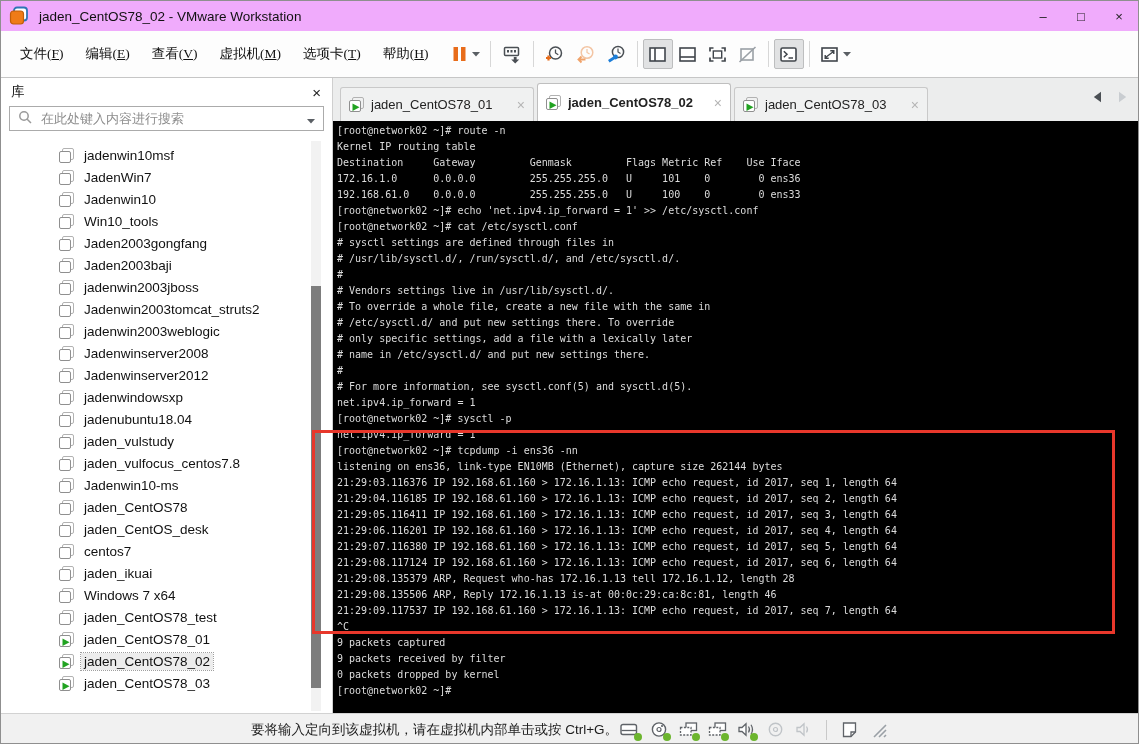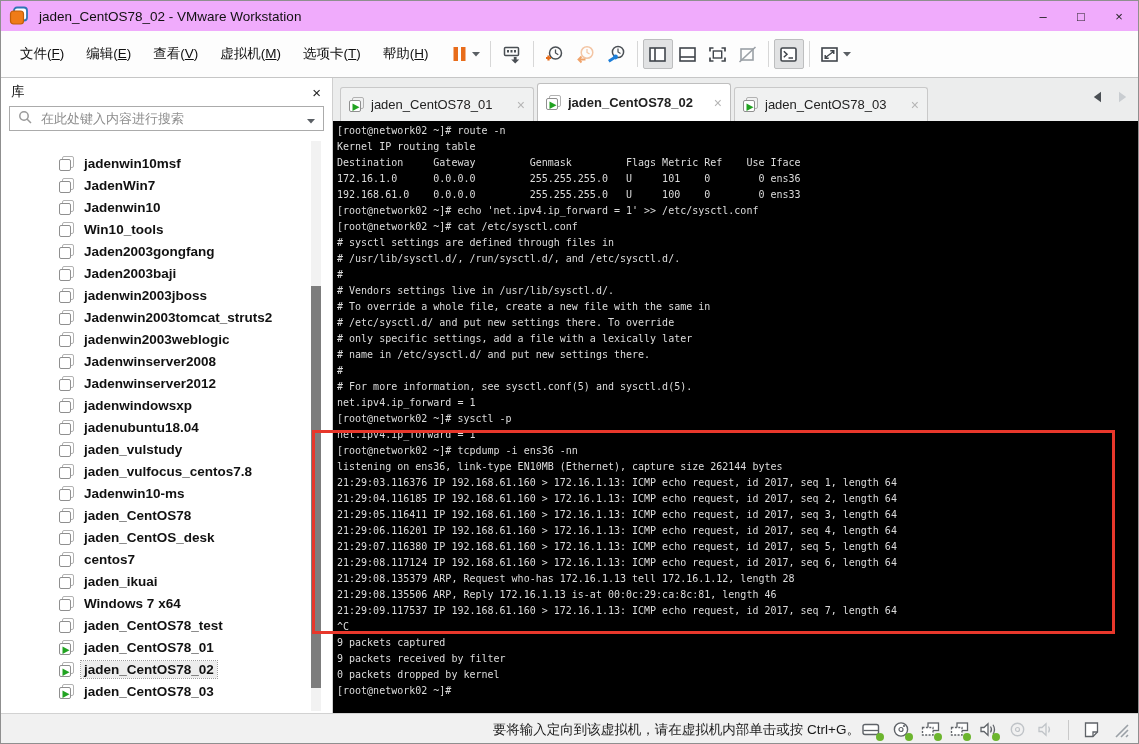--- a/index.html
+++ b/index.html
@@ -8,39 +8,39 @@
   .window { position:relative; width:1139px; height:744px; border:1px solid #8f8f8f; background:#fff; overflow:hidden; }
 
   
   .titlebar { height:30px; display:flex; align-items:center; padding-left:8px; background:#f0abfc; }
   .titlebar .logo { width:20px; height:20px; margin-right:10px; display:flex; align-items:center; }
   .titlebar .title { font-size:13.5px; color:#111; }
   .wincontrols { margin-left:auto; display:flex; height:30px; }
   .wincontrols span { width:38px; display:flex; align-items:center; justify-content:center; font-size:13px; color:#222; cursor:default; }
 
   
-  .menurow { height:47px; display:flex; align-items:center; padding:0 8px; background:#fdfdfd; border-bottom:1px solid #c6c6c6; }
+  .menurow { height:47px; display:flex; align-items:center; padding:0 8px; background:#fdfdfd; border-bottom:1px solid #c6c6c6;font-family:Liberation Serif, serif; }
   .menubar { display:flex; }
   .menu-item { padding:6px 11px; font-size:13.5px; color:#111; white-space:nowrap; }
   .toolbar { display:flex; align-items:center; margin-left:6px; }
   .tb-btn { height:30px; min-width:30px; padding:0 4px; display:flex; align-items:center; justify-content:center; border:1px solid transparent; border-radius:2px; }
   .tb-btn.active { background:#e1e2e3; border-color:#bdbebf; }
   .tb-btn .icon { display:flex; }
   .tb-sep { width:1px; height:26px; background:#d7d7d7; margin:0 5px; }
   .tb-caret { margin-left:4px; display:flex; }
 
   
   .main { display:flex; height:635px; }
   .sidebar { position:relative; width:332px; background:#fff; border-right:1px solid #cfcfcf; flex:none; }
   .sidebar-header { height:28px; display:flex; align-items:center; justify-content:space-between; padding:0 11px 0 10px; font-size:13.5px; color:#111; }
   .sb-close { font-size:15px; color:#222; }
   .searchbox { margin:0 8px; height:25px; border:1px solid #ababab; display:flex; align-items:center; padding:0 8px; gap:7px; background:#fff; }
   .searchbox input { border:none; outline:none; flex:1; font-size:13px; color:#444; font-family:"Liberation Sans",sans-serif; background:transparent; }
   .searchbox input::placeholder { color:#8d8d8d; }
-  .tree { margin-top:21px;font-weight:bold; }
+  .tree { margin-top:13px; }
   .tree-item { height:22px; display:flex; align-items:center; padding-left:58px; gap:7px; font-size:13.5px; color:#111; white-space:nowrap; }
   .tree-item .icon { display:flex; flex:none; }
   .tree-item.selected .tree-label { background:#ededed; outline:1px dotted #9f9f9f; }
   .tree-label { padding:1px 3px; }
   .sb-scroll-track { position:absolute; right:11px; top:63px; bottom:2px; width:10px; background:#f2f2f2; }
   .sb-scroll-thumb { position:absolute; top:145px; height:402px; width:10px; background:#7d7d7d; }
 
   .content { flex:1; display:flex; flex-direction:column; min-width:0; }
   .tabstrip { height:43px; background:#eceded; display:flex; align-items:flex-end; padding-left:7px; position:relative; flex:none; }
   .tab { width:194px; height:34px; background:#f0f1f1; border:1px solid #c9c9c9; border-bottom:none; border-radius:3px 3px 0 0; display:flex; align-items:center; padding:0 8px; gap:7px; font-size:13px; color:#222; margin-right:3px; }
@@ -48,21 +48,21 @@
   .tab .icon { display:flex; flex:none; }
   .tab-label { overflow:hidden; text-overflow:ellipsis; white-space:nowrap; }
   .tab-close { margin-left:auto; color:#b4b4b4; font-size:14px; font-weight:normal; }
   .tab-nav { position:absolute; right:10px; top:13px; display:flex; gap:16px; align-items:center; }
   .tab-nav .icon { display:flex; }
 
   .terminal { flex:1; background:#000; padding:2px 0 0 4px; overflow:hidden; }
   .tline { white-space:pre; font-family:"DejaVu Sans Mono",monospace; font-size:10px; line-height:16px; color:#dcdcdc; }
 
   
-  .statusbar { height:32px; background:#f1f1f1; border-top:1px solid #d2d2d2; display:flex; align-items:center; justify-content:flex-end; padding:0 6px 0 8px; }
+  .statusbar { height:32px; background:#f1f1f1; border-top:1px solid #d2d2d2; display:flex; align-items:center; justify-content:center; padding:0 6px 0 8px; }
   .status-msg { font-size:13.5px; color:#1b1b1b; }
   .status-icons { display:flex; align-items:center; gap:5px; }
   .st-icon { position:relative; width:24px; height:20px; display:flex; align-items:center; justify-content:center; }
   .st-icon .dot { position:absolute; right:0; bottom:-1px; width:8px; height:8px; border-radius:50%; background:#6cb52e; }
   .st-div { width:1px; height:20px; background:#c9c9c9; margin:0 5px; }
 
   
   .annotation-box { position:absolute; left:311px; top:429px; width:803px; height:204px; border:3px solid #e8372b; z-index:20; pointer-events:none; }
 </style>
 </head>

